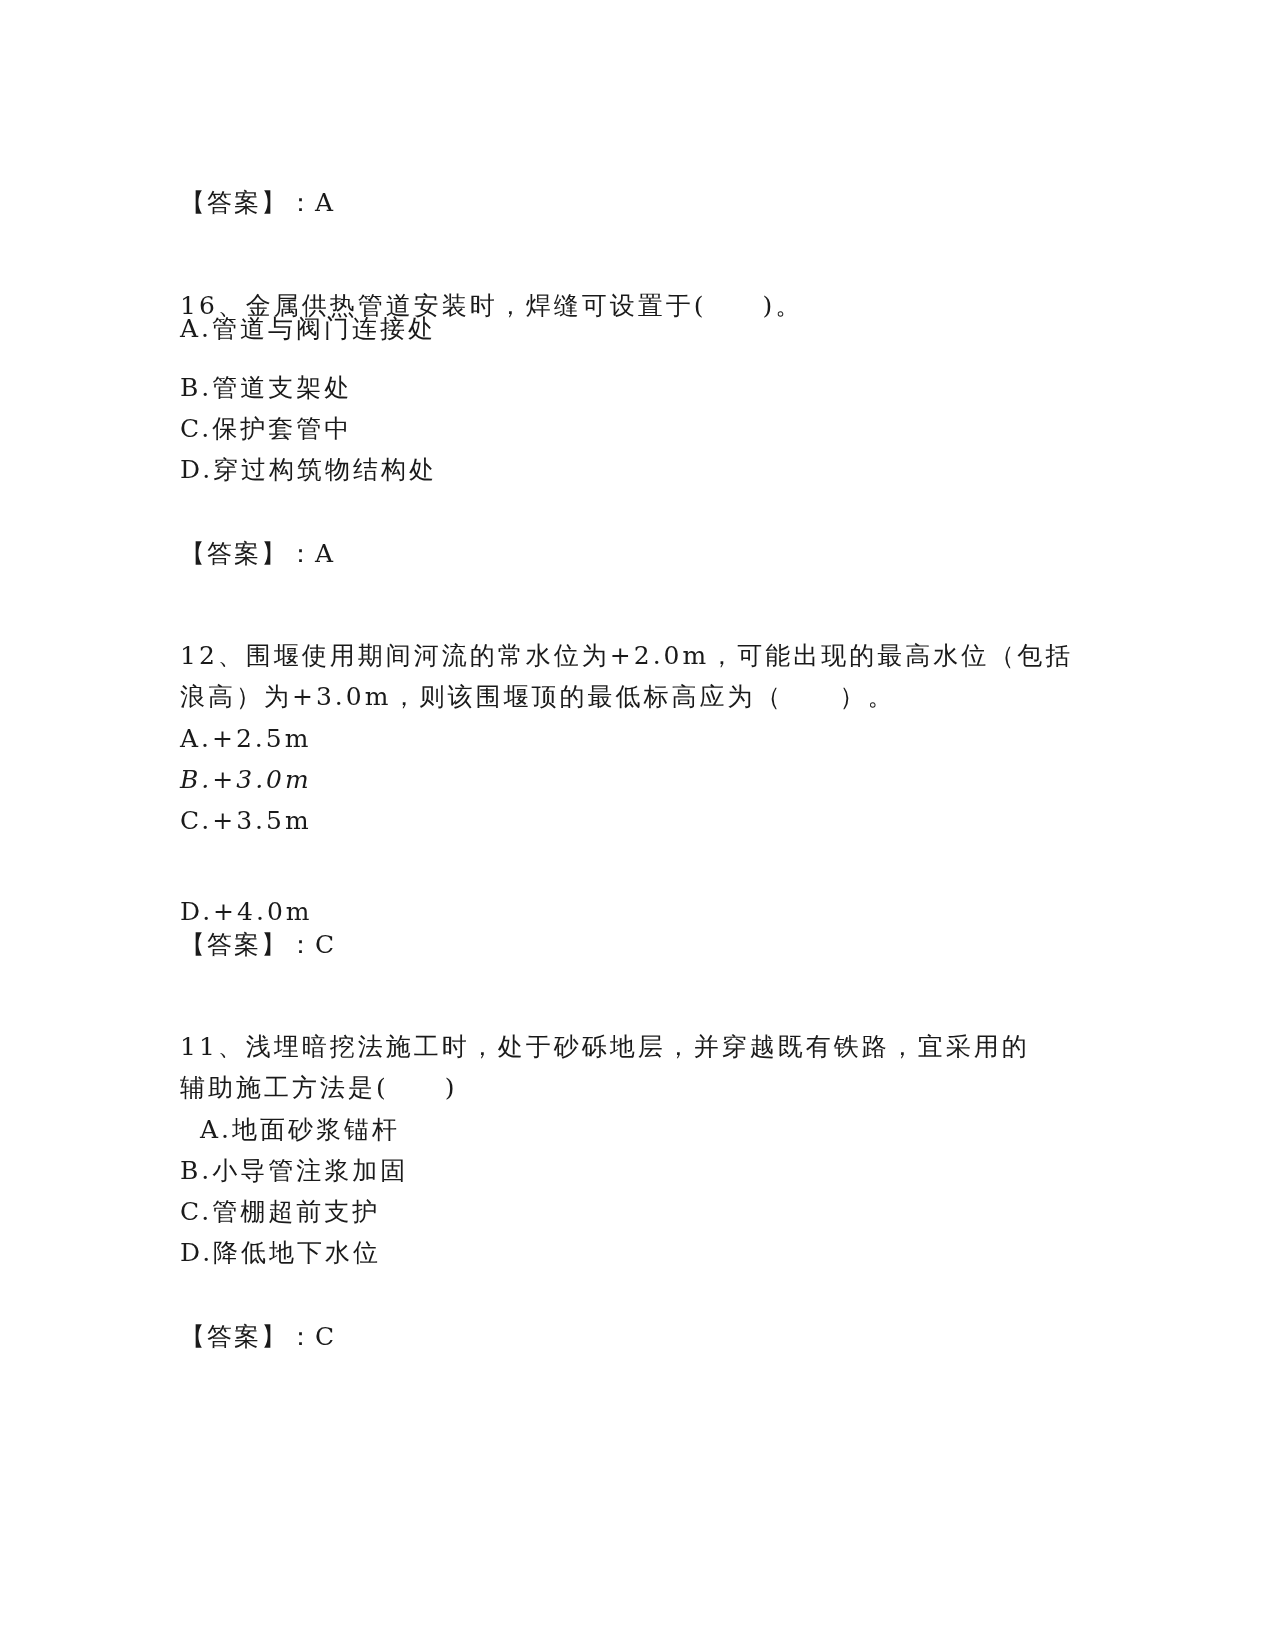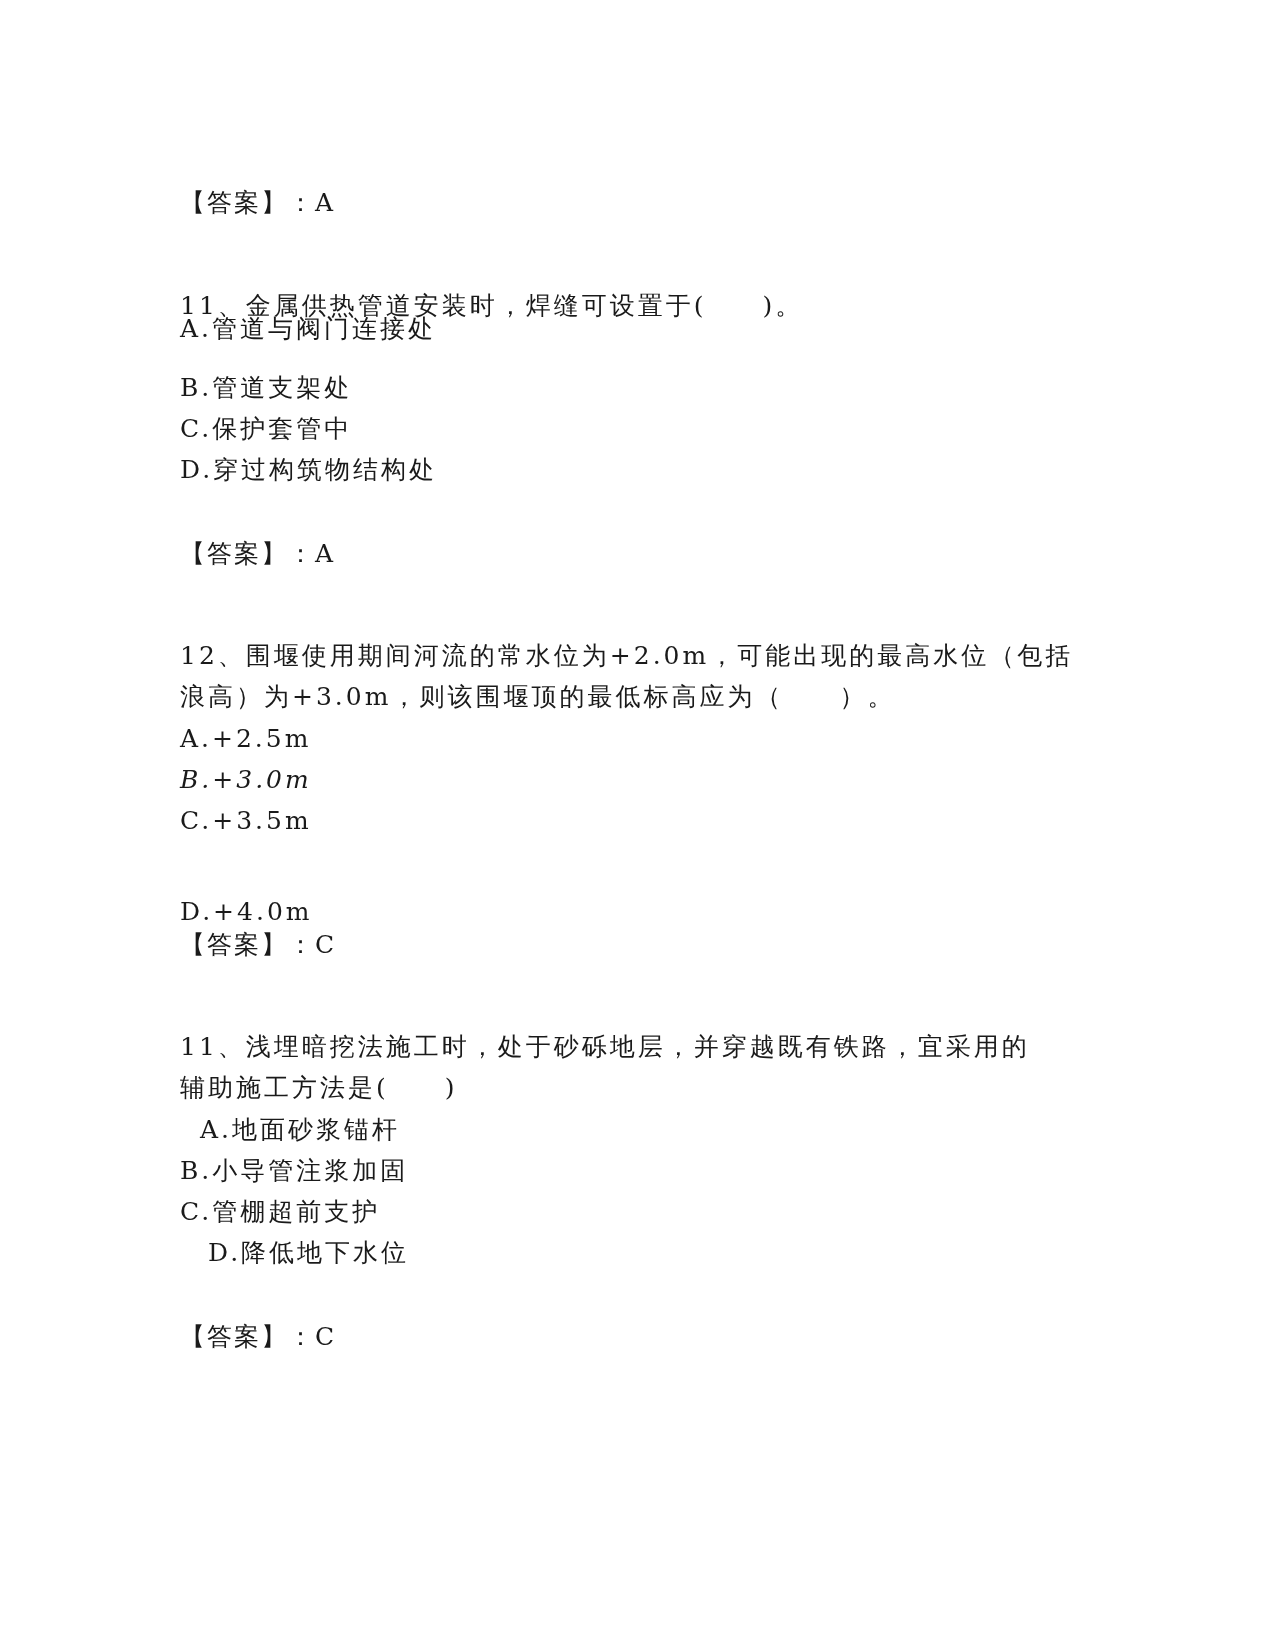--- a/index.html
+++ b/index.html
@@ -29,21 +29,21 @@
   }
 </style>
 </head>
 <body>
 
 <div>
 
   <div class="line answer" style="top:187px;">【答案】：A</div>
 
   <div>
-    <div class="line" style="top:290px;">11、金属供热管道安装时，焊缝可设置于(　　)。</div>
+    <div class="line" style="top:290px;">16、金属供热管道安装时，焊缝可设置于(　　)。</div>
     <div class="line" style="top:313px;">A.管道与阀门连接处</div>
     <div class="line" style="top:372px;">B.管道支架处</div>
     <div class="line" style="top:413px;text-align:right;">C.保护套管中</div>
     <div class="line" style="top:454px;">D.穿过构筑物结构处</div>
     <div class="line answer" style="top:538px;">【答案】：A</div>
   </div>
 
   <div>
     <div class="line" style="top:640px;">12、围堰使用期间河流的常水位为+2.0m，可能出现的最高水位（包括</div>
     <div class="line" style="top:681px;">浪高）为+3.0m，则该围堰顶的最低标高应为（　　）。</div>
@@ -53,17 +53,17 @@
     <div class="line" style="top:896px;">D.+4.0m</div>
     <div class="line answer" style="top:929px;">【答案】：C</div>
   </div>
 
   <div>
     <div class="line" style="top:1031px;">11、浅埋暗挖法施工时，处于砂砾地层，并穿越既有铁路，宜采用的</div>
     <div class="line" style="top:1072px;">辅助施工方法是(　　)</div>
     <div class="line" style="top:1114px;margin-left:20px;">A.地面砂浆锚杆</div>
     <div class="line" style="top:1155px;">B.小导管注浆加固</div>
     <div class="line" style="top:1196px;">C.管棚超前支护</div>
-    <div class="line" style="top:1237px;margin-left:28px;">D.降低地下水位</div>
+    <div class="line" style="top:1237px;">D.降低地下水位</div>
     <div class="line answer" style="top:1321px;">【答案】：C</div>
   </div>
 
 </div>
 
 </body></html>

